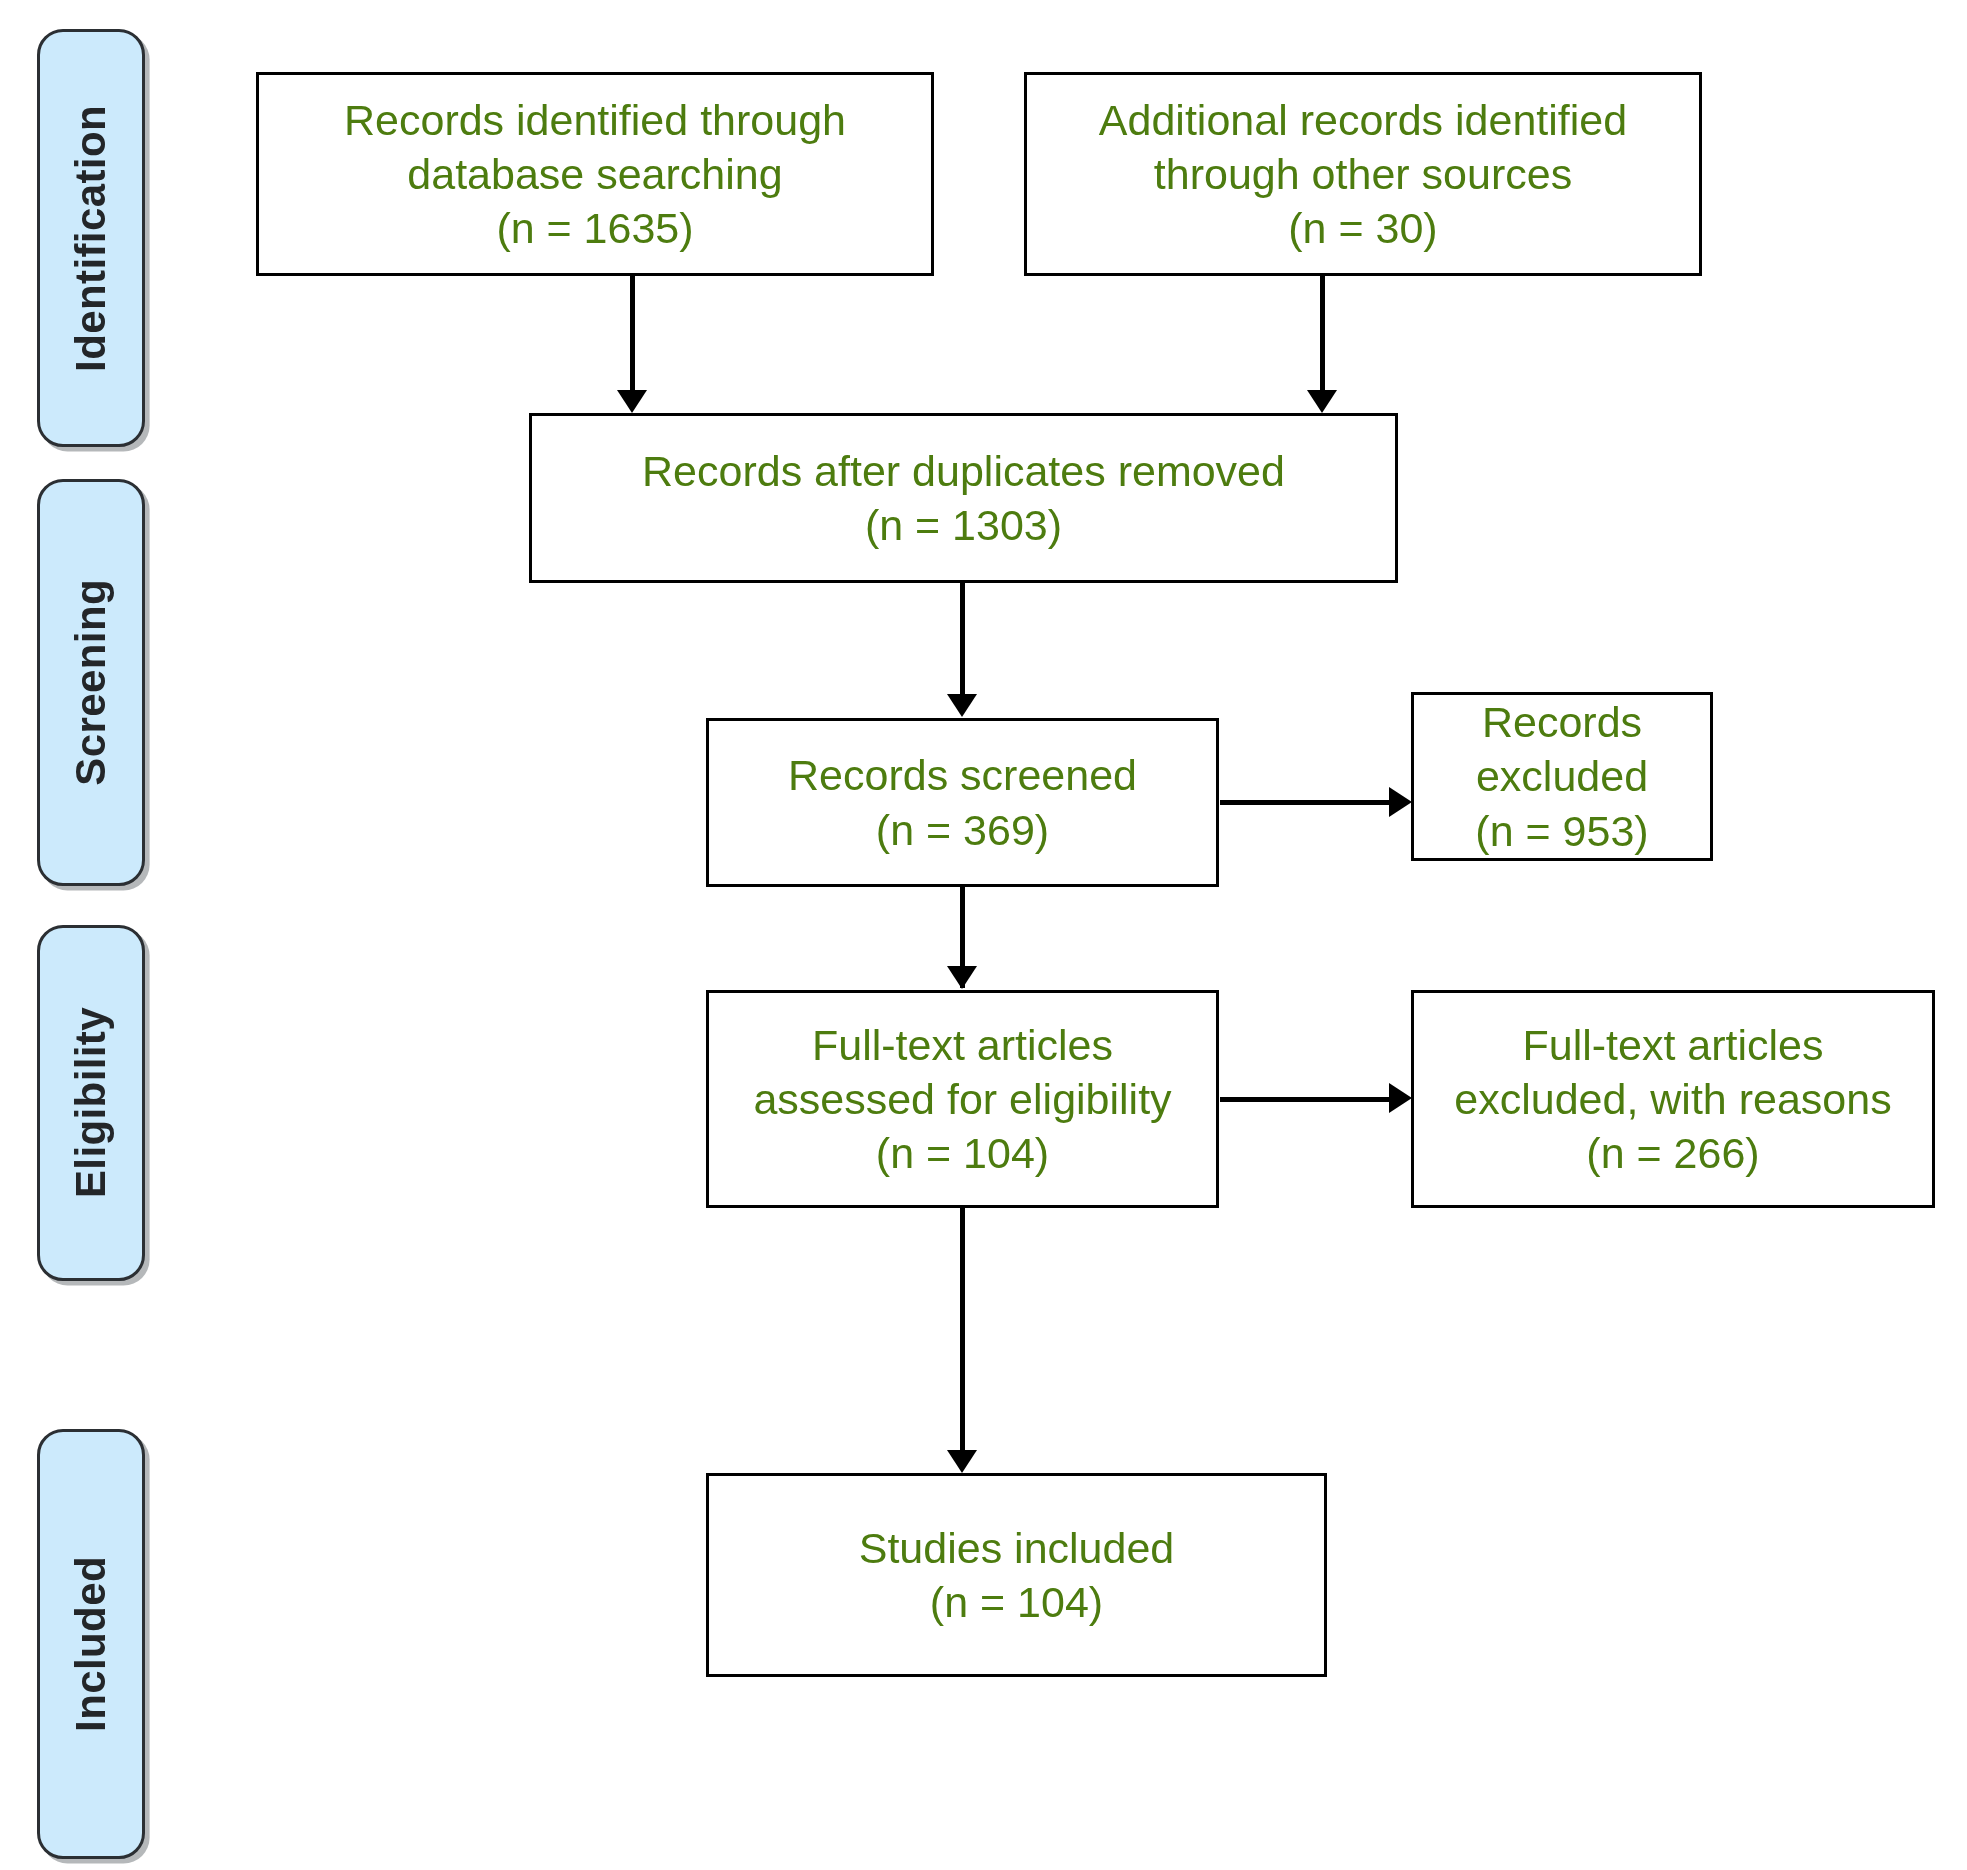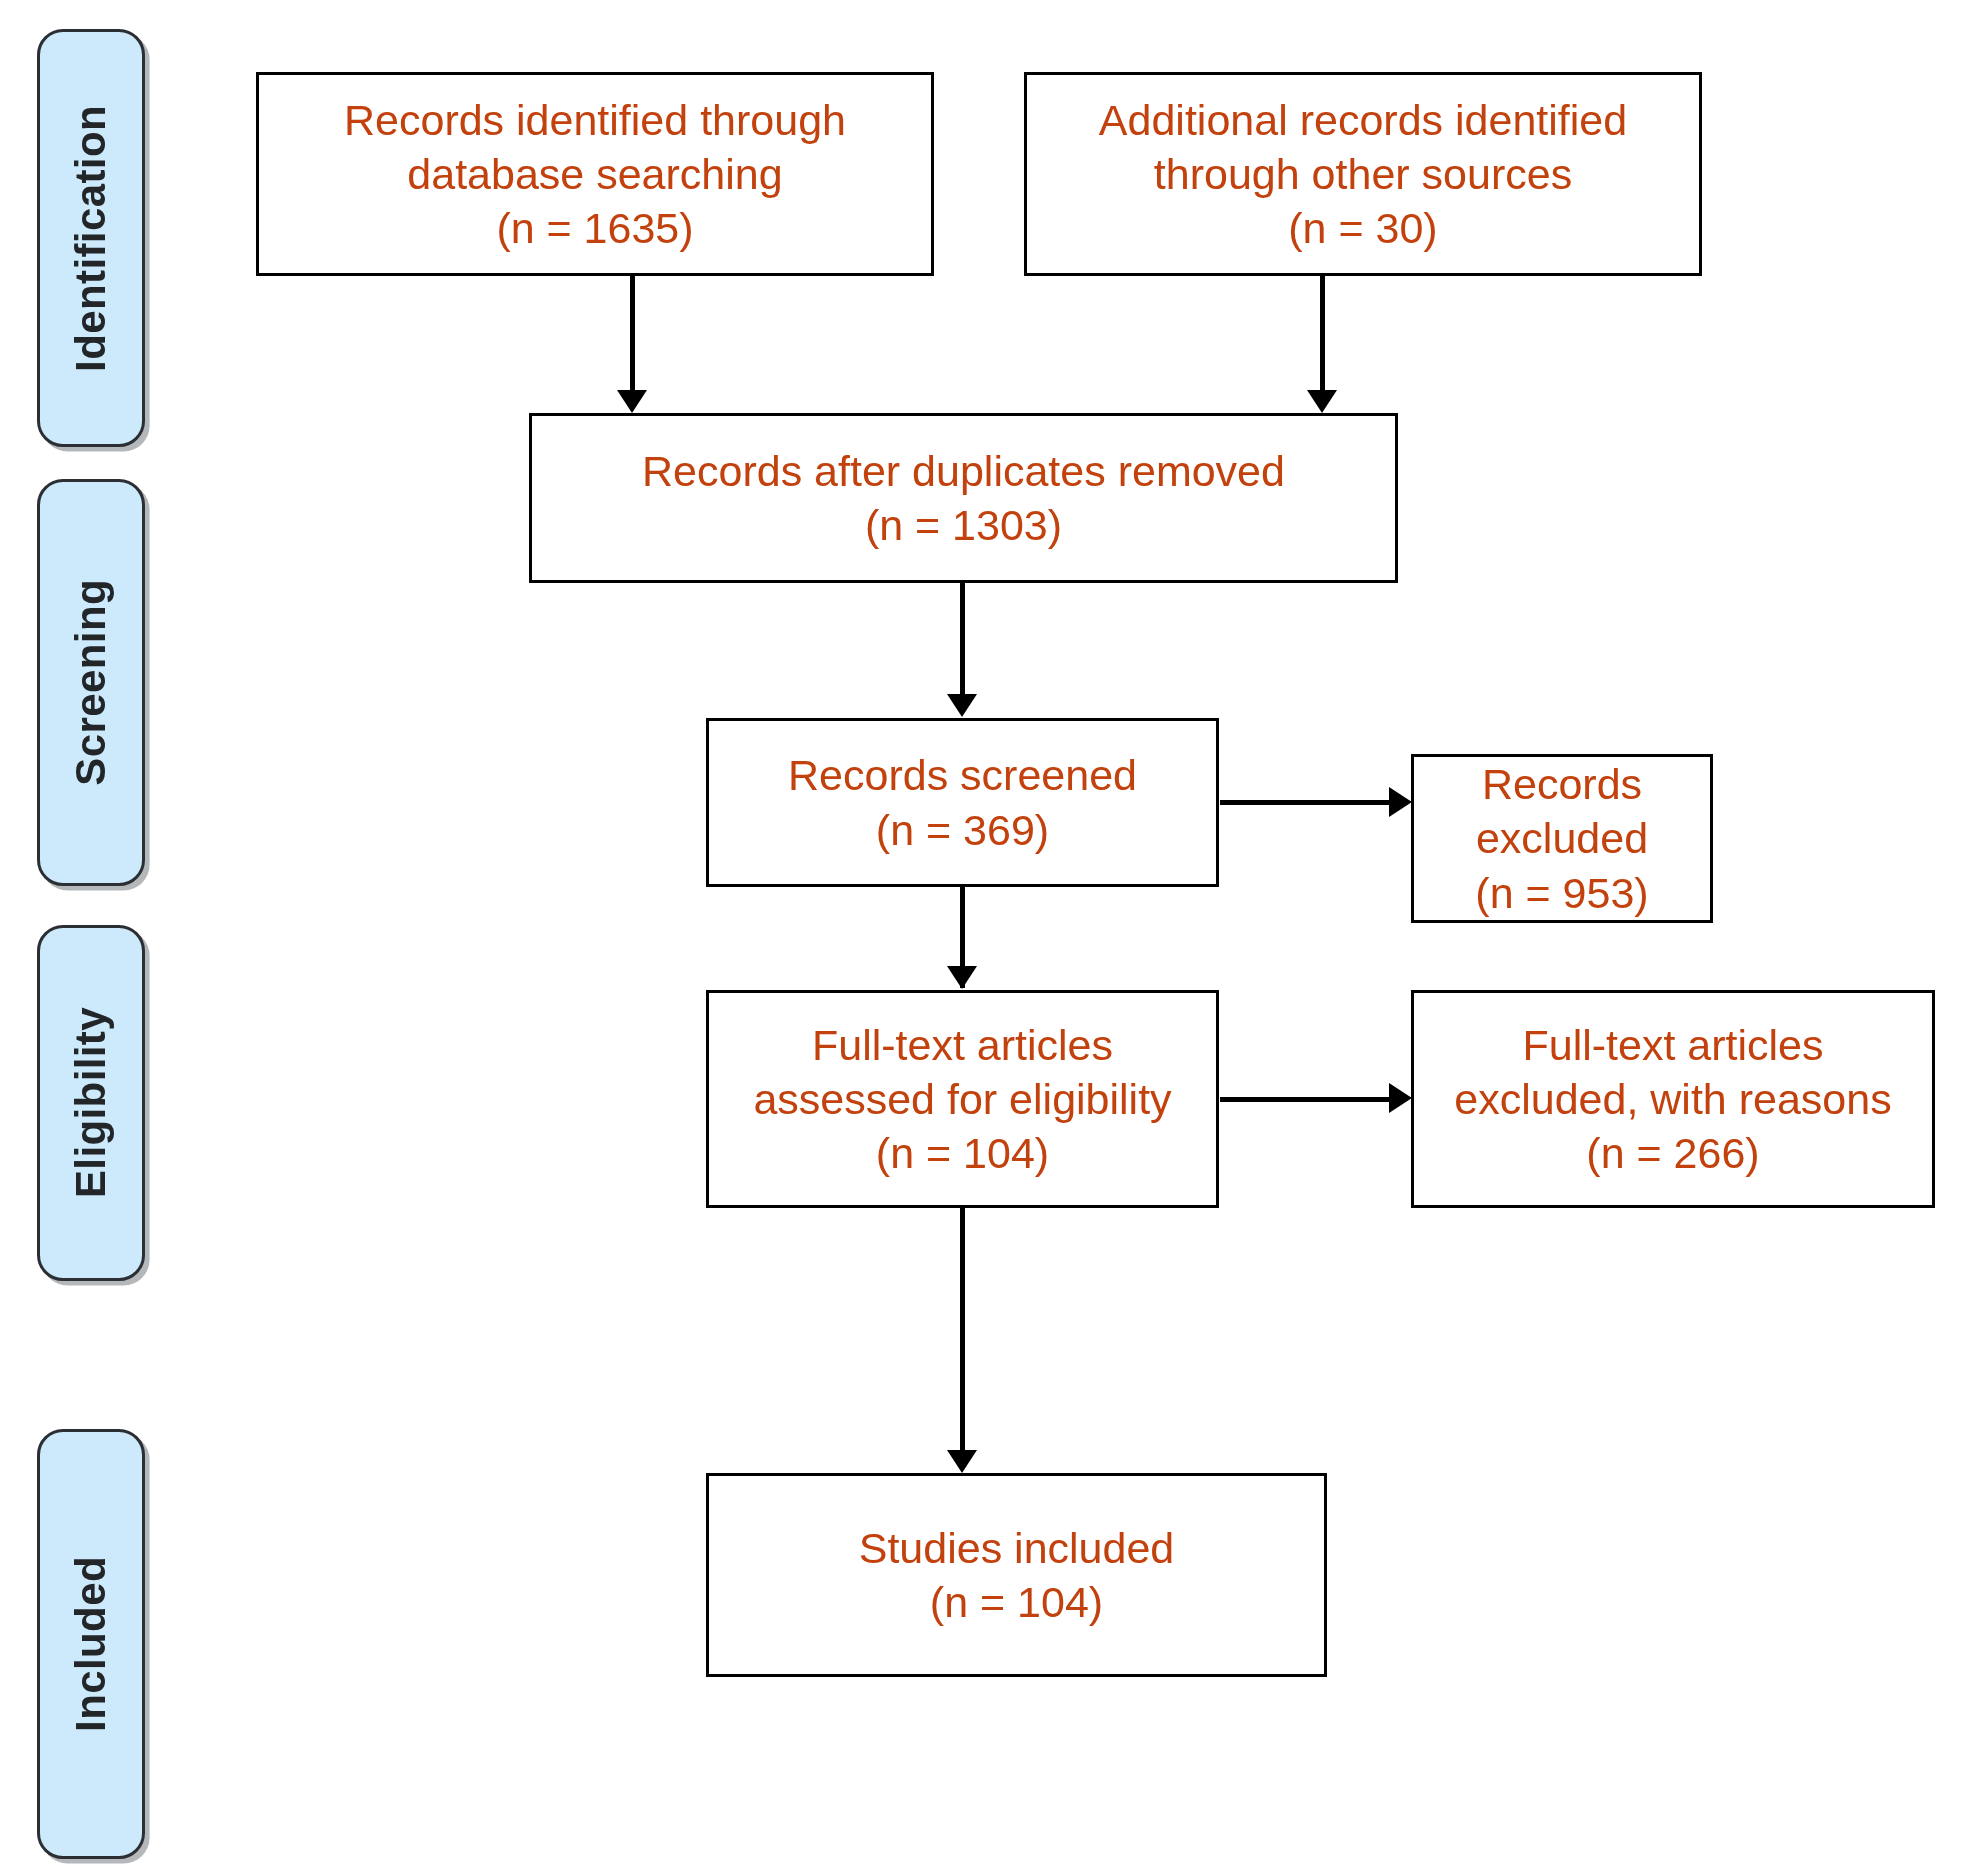--- a/index.html
+++ b/index.html
@@ -46,21 +46,21 @@
     background: #ffffff;
     border: 3.9px solid #000000;
     display: flex;
     align-items: center;
     justify-content: center;
     text-align: center;
   }
   .flow-box .box-text {
     font-size: 43px;
     line-height: 1.26;
-    color: #c2410c;
+    color: #4d7c0f;
     padding: 0 14px;
     white-space: pre-line;
   }
 
   
   .v-line {
     position: absolute;
     width: 4.6px;
     background: #000000;
   }
@@ -131,21 +131,21 @@
   </div>
 
   <div class="v-line" style="left:960px; top:582px; width:4.6px; height:114px;"></div>
   <div class="arrow-down" style="left:947px; top:694px;"></div>
 
   <div class="flow-box" style="left:706px; top:718px; width:513px; height:169px;">
     <div class="box-text">Records screened
 (n = 369)</div>
   </div>
 
-  <div class="flow-box" style="left:1411px; top:754px; width:302px; height:169px;">
+  <div class="flow-box" style="left:1411px; top:692px; width:302px; height:169px;">
     <div class="box-text">Records excluded
 (n = 953)</div>
   </div>
 
   <div class="h-line" style="left:1220px; top:800px; width:172px; height:4.6px;"></div>
   <div class="arrow-right" style="left:1389px; top:787px;"></div>
 
   <div class="v-line" style="left:960px; top:887px; width:4.6px; height:101px;"></div>
   <div class="arrow-down" style="left:947px; top:966px;"></div>
 

